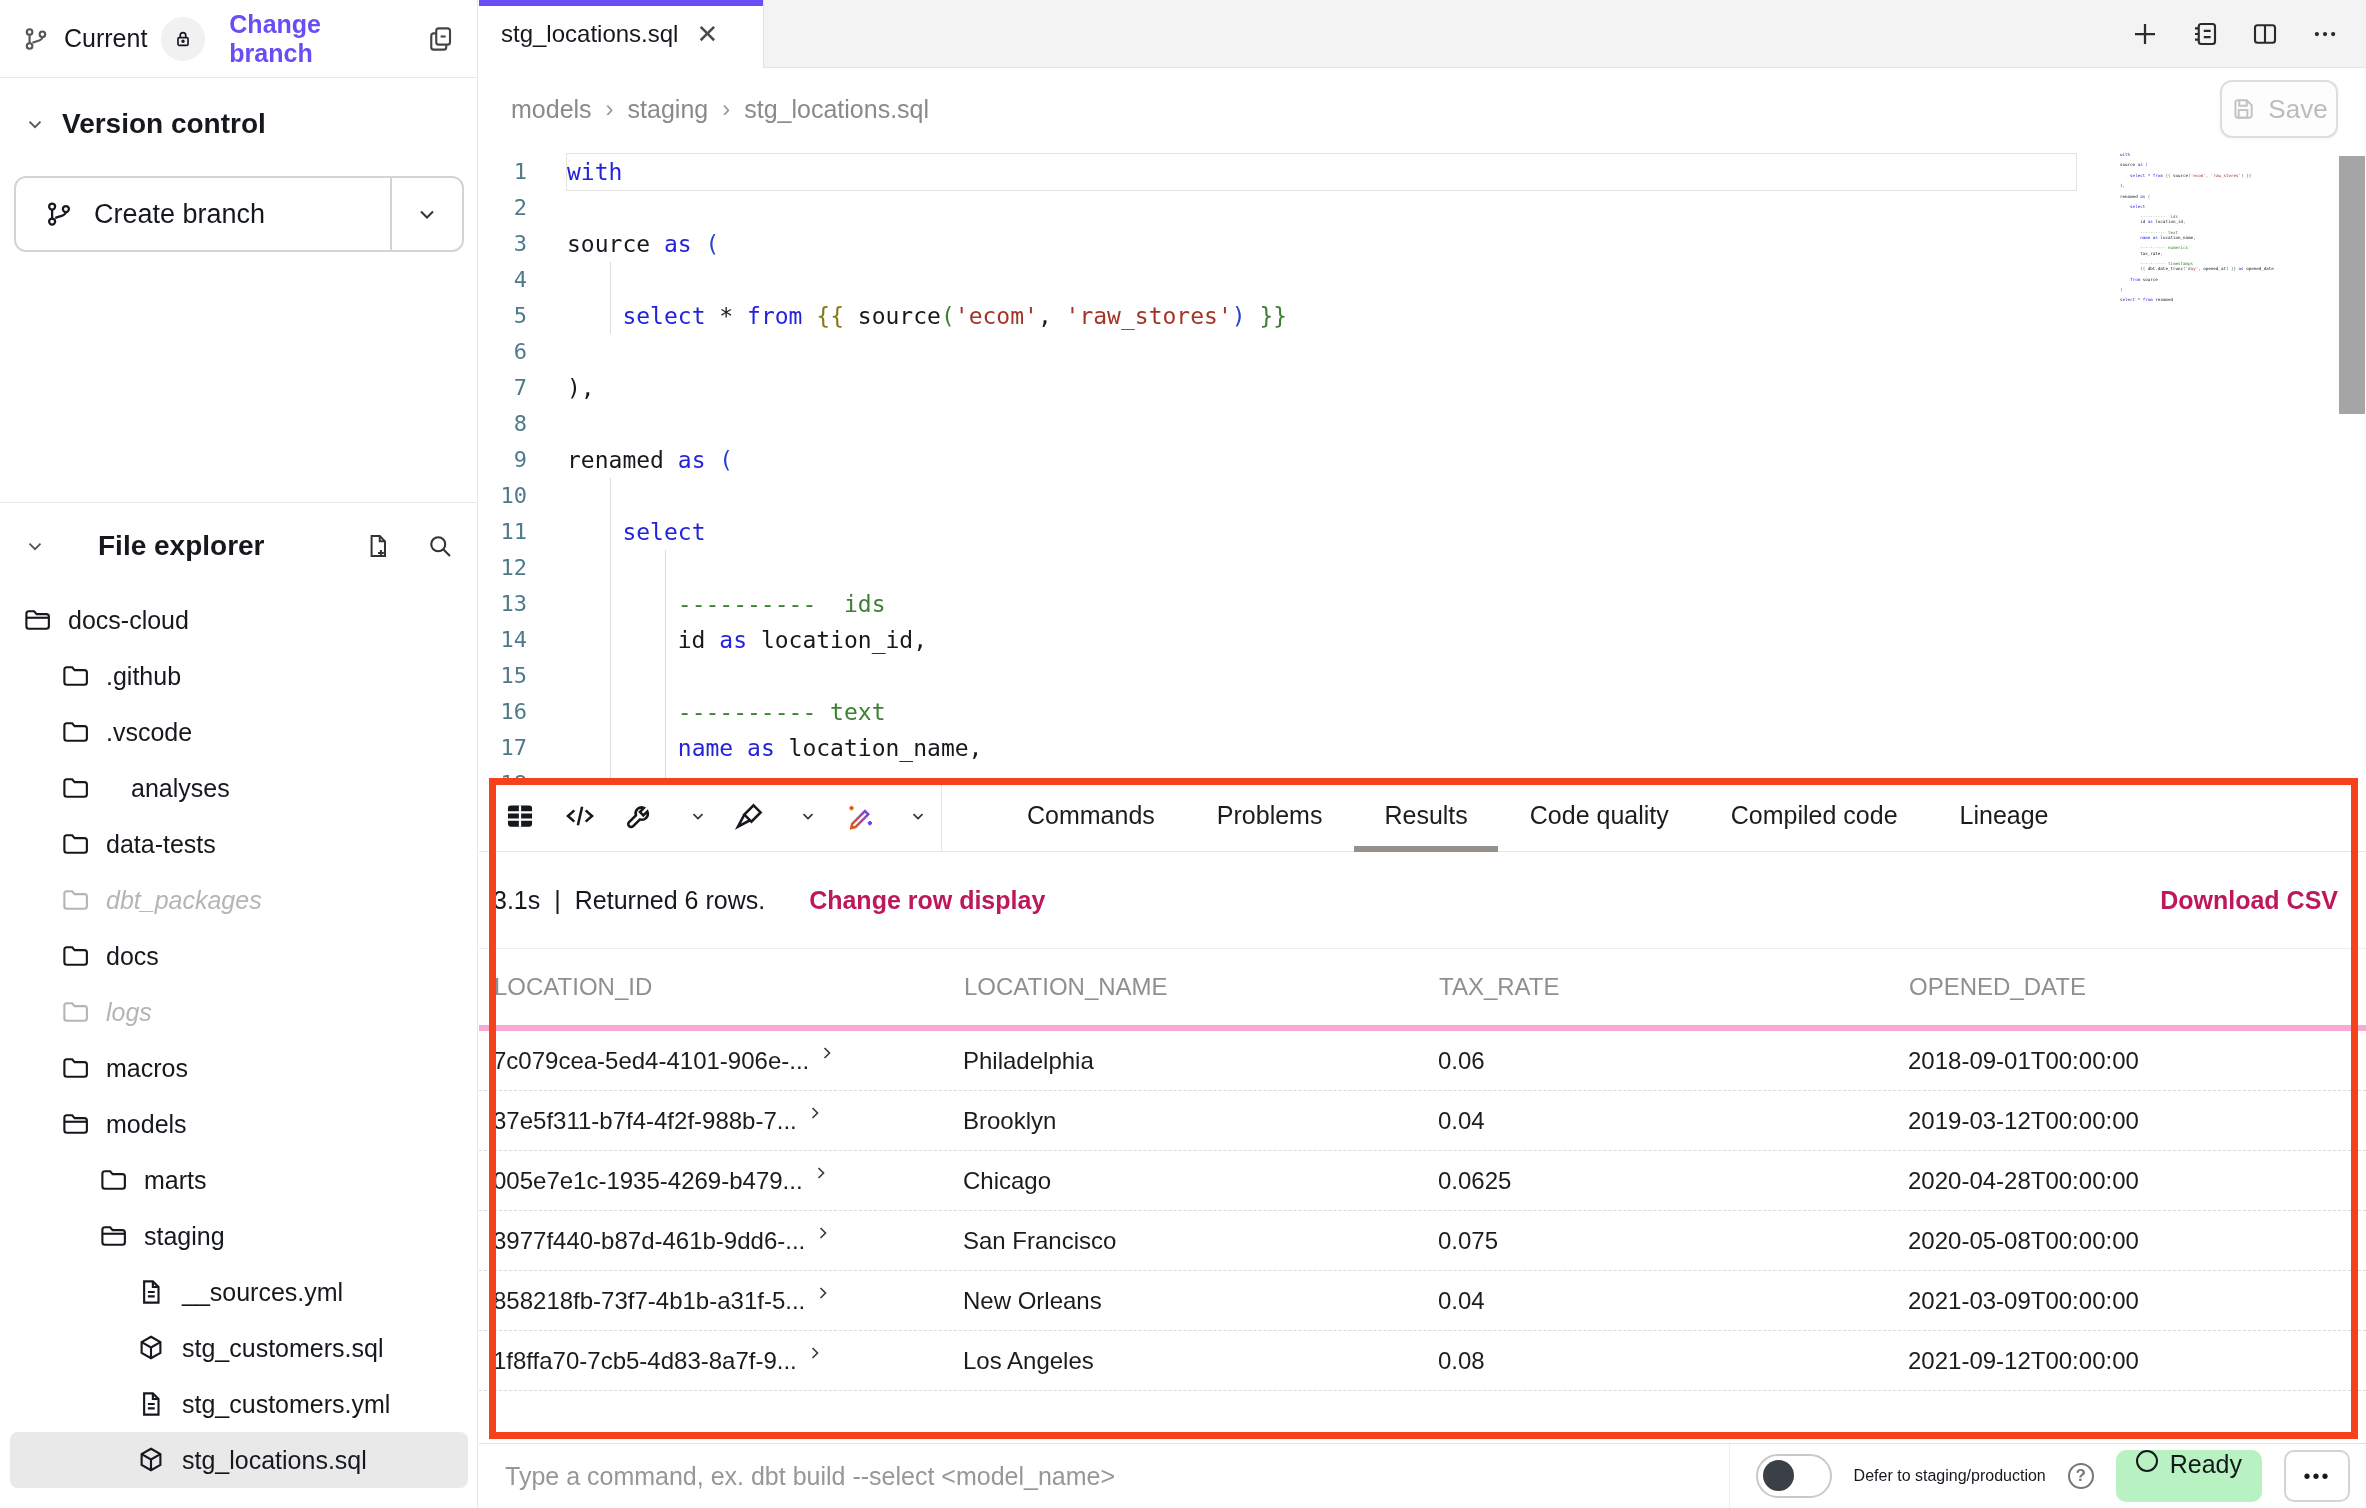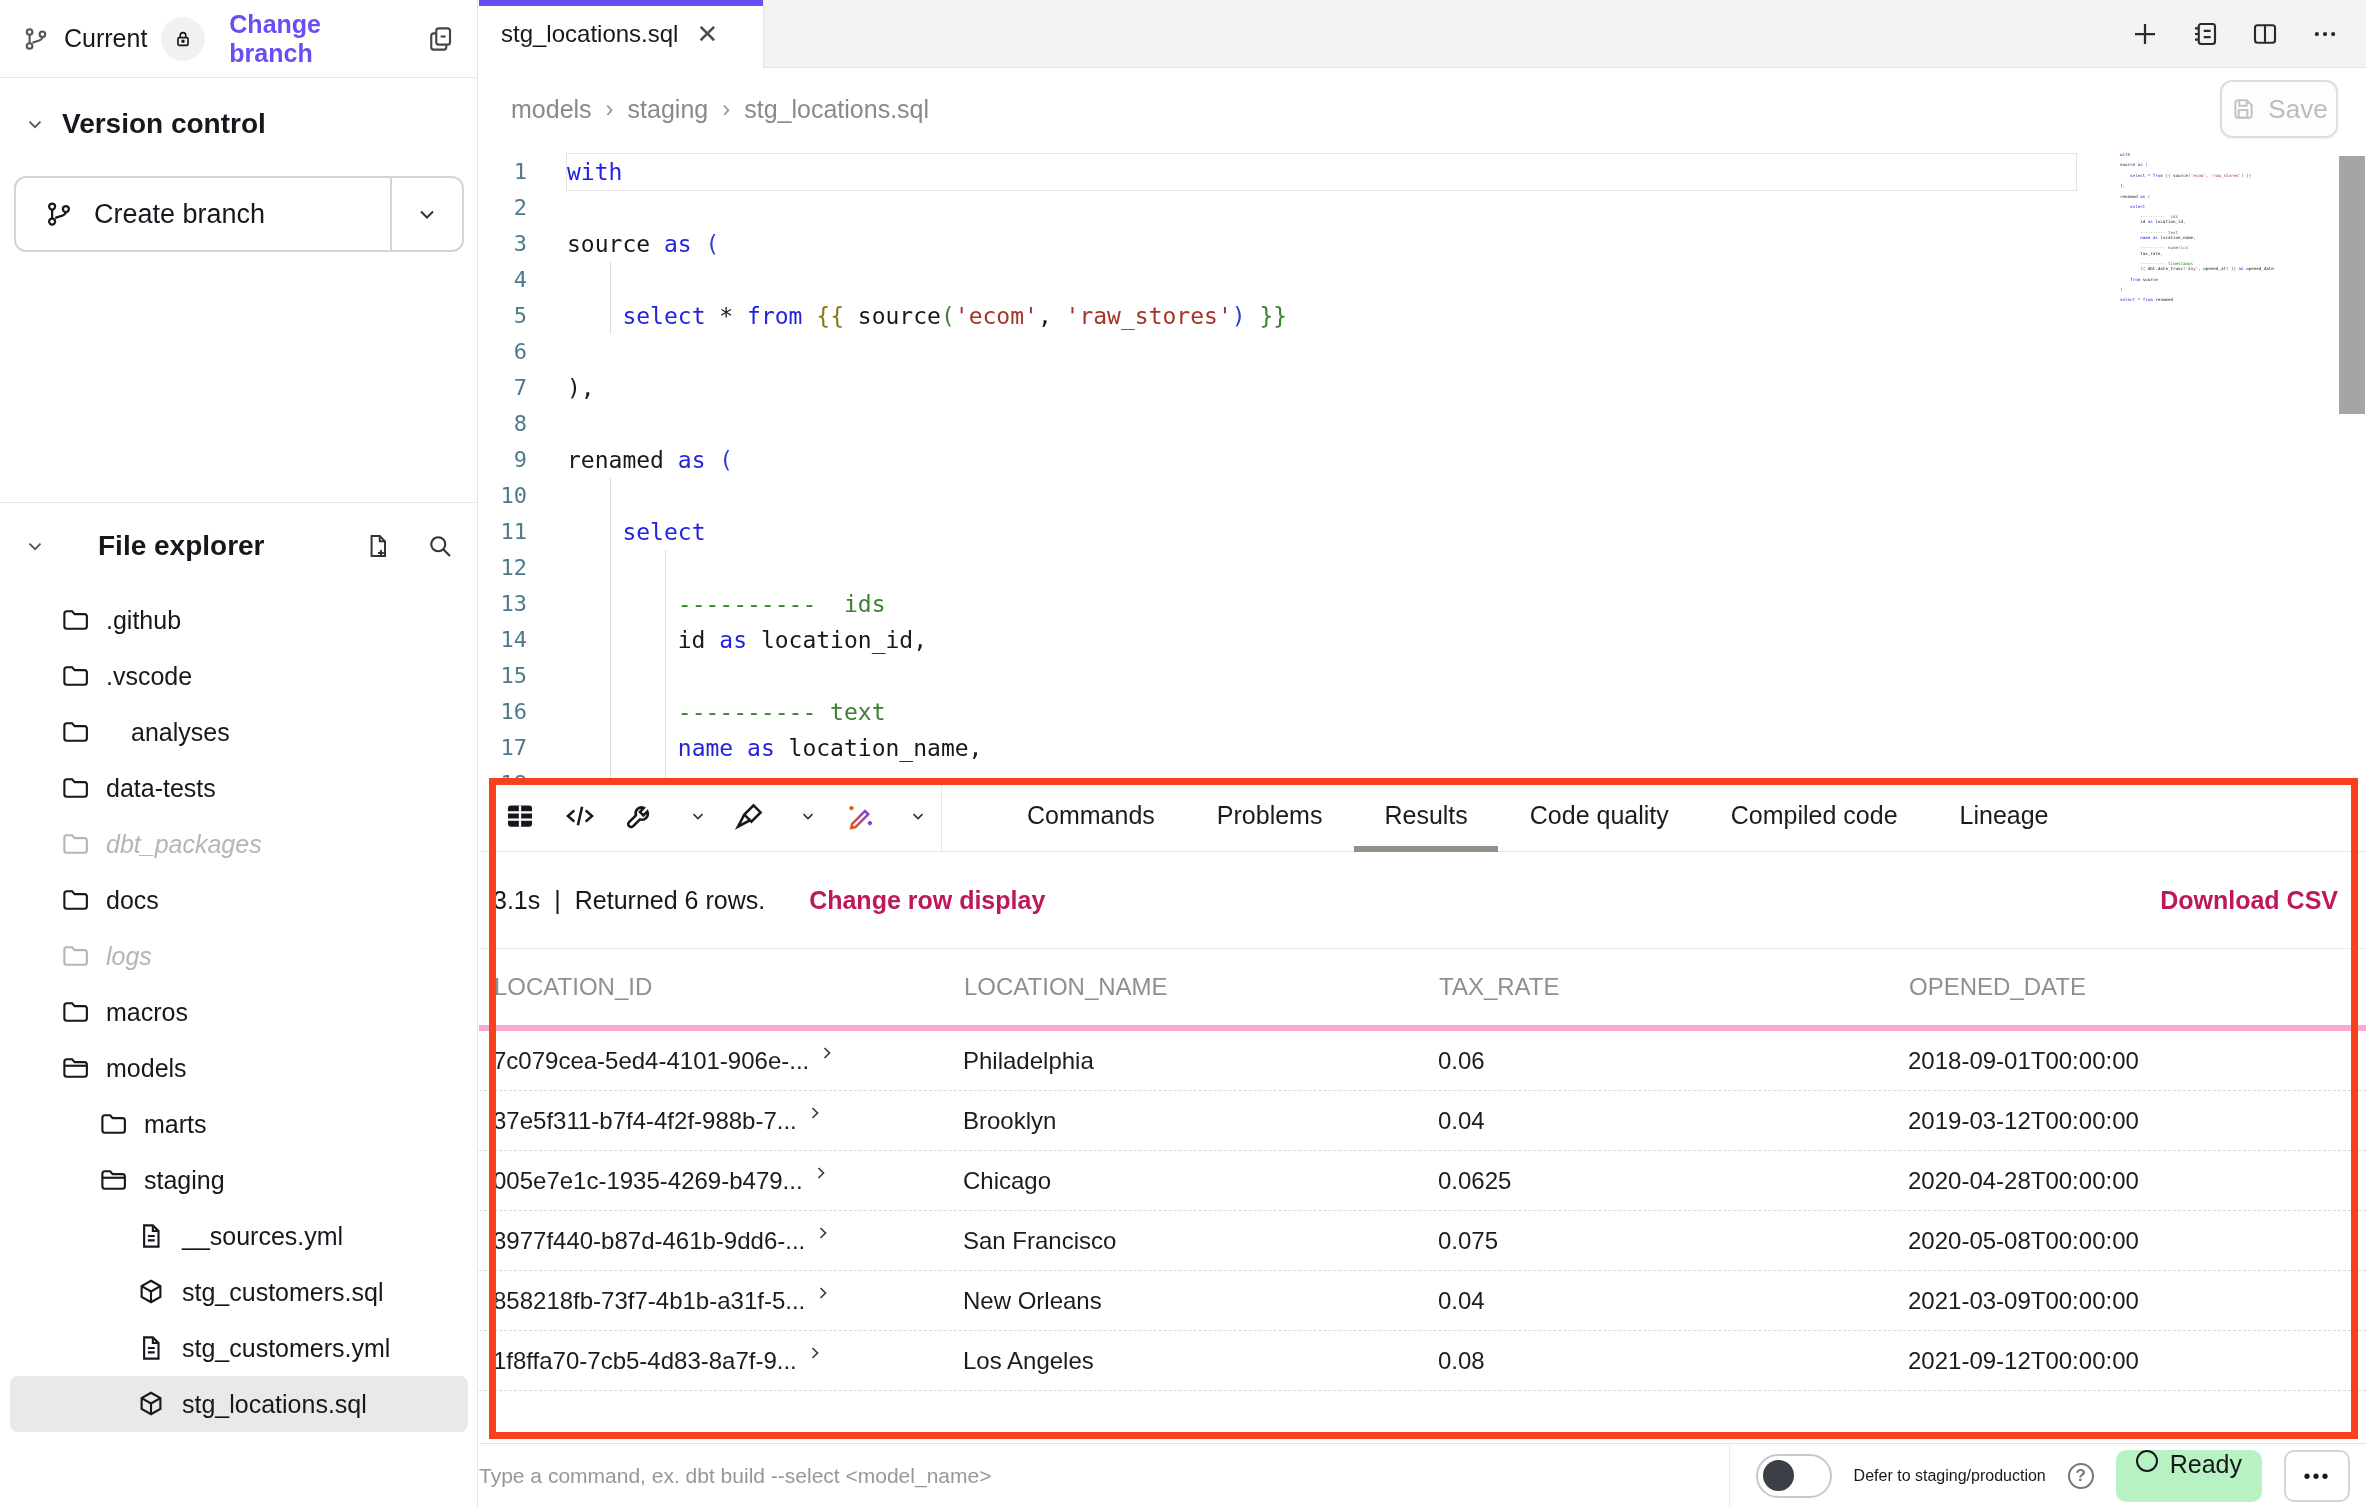--- a/index.html
+++ b/index.html
@@ -93,21 +93,21 @@
   .trow.thead { height:82px; color:#8f8f8f; font-size:24px; border-bottom:6px solid #f9a8d4;padding-left:15px; }
   .trow.tbody { height:60px; font-size:24px; color:#1c1c1c; border-bottom:1px dashed #d9d9d9; }
   .idcell { display:flex; align-items:flex-start; gap:8px; }
   .idcell .rowchev { width:20px; height:20px; color:#3a3a3a; margin-top:-4px; cursor:pointer; }
   .idcell .rowchev svg { width:20px; height:20px; }
 
   .annotation { position:absolute; left:10px; right:8px; top:-2px; bottom:4px; border:7px solid #f5421d; pointer-events:none; z-index:20; }
 
   
   .cmdbar { position:absolute; left:0; bottom:0; width:100%; height:65px; border-top:1px solid #e2e2e2; background:#fff; display:flex; align-items:center; }
-  .cmd-input { flex:1; height:100%; border:none; outline:none; font-size:21px; color:#b91c1c; font-family:"Liberation Sans", sans-serif; }
+  .cmd-input { flex:1; height:100%; border:none; outline:none; font-size:25px; padding-left:26px; color:#b91c1c; font-family:"Liberation Sans", sans-serif; }
   .cmd-input::placeholder { color:#979797; }
   .cmd-right { height:100%; display:flex; align-items:center; gap:22px; padding:0 16px 0 26px; border-left:1px solid #ececec; }
   .toggle { width:76px; height:44px; border:2px solid #c8c8c8; border-radius:24px; background:#fff; position:relative; cursor:pointer; }
   .toggle .knob { position:absolute; left:5px; top:4px; width:31px; height:31px; border-radius:50%; background:#3a4046; }
   .defer-label { font-size:16px; }
   .helpq { width:26px; height:26px; border-radius:50%; border:2px solid #777; color:#777; font-size:17px; display:flex; align-items:center; justify-content:center; font-weight:700; cursor:pointer; }
   .ready { height:52px; background:#b8f2c2; border-radius:10px; display:flex; align-items:flex-start; gap:12px; padding:0 20px; font-size:25px; font-weight:500; cursor:pointer; }
   .ring { width:22px; height:22px; border:2.5px solid #15181d; border-radius:50%; }
   .dots-btn { width:66px; height:52px; border:2px solid #d4d4d4; border-radius:10px; background:#fff; display:flex; align-items:center; justify-content:center; font-size:20px; letter-spacing:2px; color:#15181d; cursor:pointer; }
 </style>
@@ -194,20 +194,29 @@
         <span>
           <svg width="28" height="28" viewBox="0 0 24 24" fill="none" stroke="#333" stroke-width="1.8">
               <circle cx="10.5" cy="10.5" r="6"></circle>
               <path d="M15 15l5.5 5.5"></path>
             </svg>
         </span>
       </span>
     </div>
 
     <div class="file-tree">
+        <div class="tree-item" style="padding-left: 22px;">
+          <span class="ticon">
+            <svg viewBox="0 0 24 24" fill="none" stroke="currentColor" stroke-width="1.7">
+              <path d="M3.5 7a2 2 0 0 1 2-2h4.2l2 2.3h7.8a2 2 0 0 1 2 2V17a2 2 0 0 1-2 2h-14a2 2 0 0 1-2-2z"></path>
+              <path d="M3.5 10.2h18"></path>
+            </svg>
+          </span>
+          <span>docs-cloud</span>
+        </div>
         <div class="tree-item" style="padding-left: 60px;">
           <span class="ticon">
             <svg viewBox="0 0 24 24" fill="none" stroke="currentColor" stroke-width="1.7">
               <path d="M3.5 7a2 2 0 0 1 2-2h4.2l2 2.3h7.8a2 2 0 0 1 2 2V17a2 2 0 0 1-2 2h-14a2 2 0 0 1-2-2z"></path>
             </svg>
           </span>
           <span>.github</span>
         </div>
         <div class="tree-item" style="padding-left: 60px;">
           <span class="ticon">

